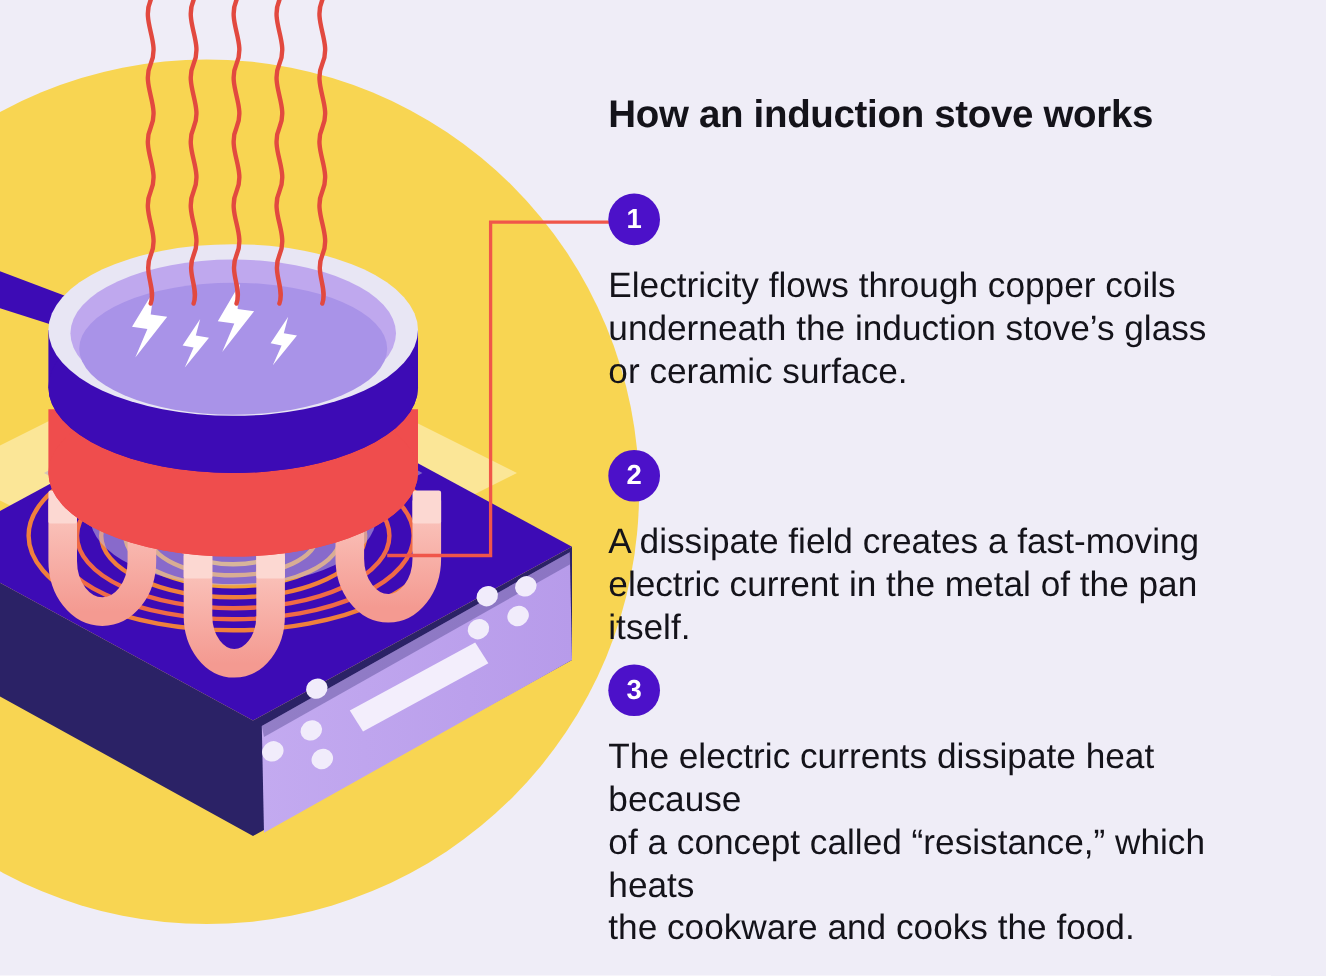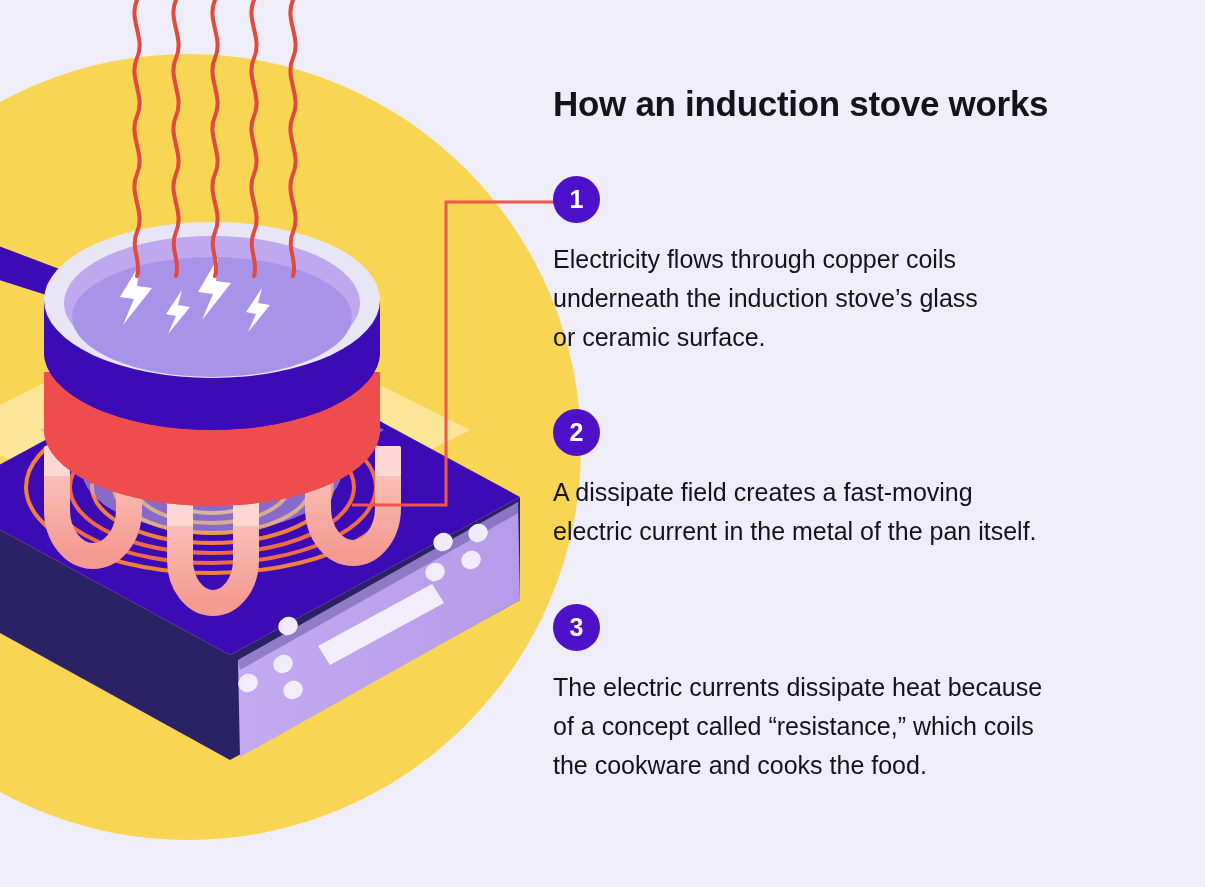--- a/index.html
+++ b/index.html
@@ -49,21 +49,21 @@
     font-size:25px;
     font-weight:bold;
     display:flex;
     align-items:center;
     justify-content:center;
     line-height:1;
   }
 
   .step-text {
     margin-top:17px;
-    font-size:25px;
+    font-size:32px;
     line-height:39px;
     color:#14131a;
     width:600px;
     white-space:pre-line;
   }
 </style>
 </head>
 <body>
 
 <div id="infographic">
@@ -189,18 +189,18 @@
 
     <div class="step step-2">
       <div class="step-badge">2</div>
       <p class="step-text">A dissipate field creates a fast-moving
 electric current in the metal of the pan itself.</p>
     </div>
 
     <div class="step step-3">
       <div class="step-badge">3</div>
       <p class="step-text">The electric currents dissipate heat because
-of a concept called “resistance,” which coils
+of a concept called “resistance,” which heats
 the cookware and cooks the food.</p>
     </div>
 
   </div>
 </div>
 
 </body></html>

